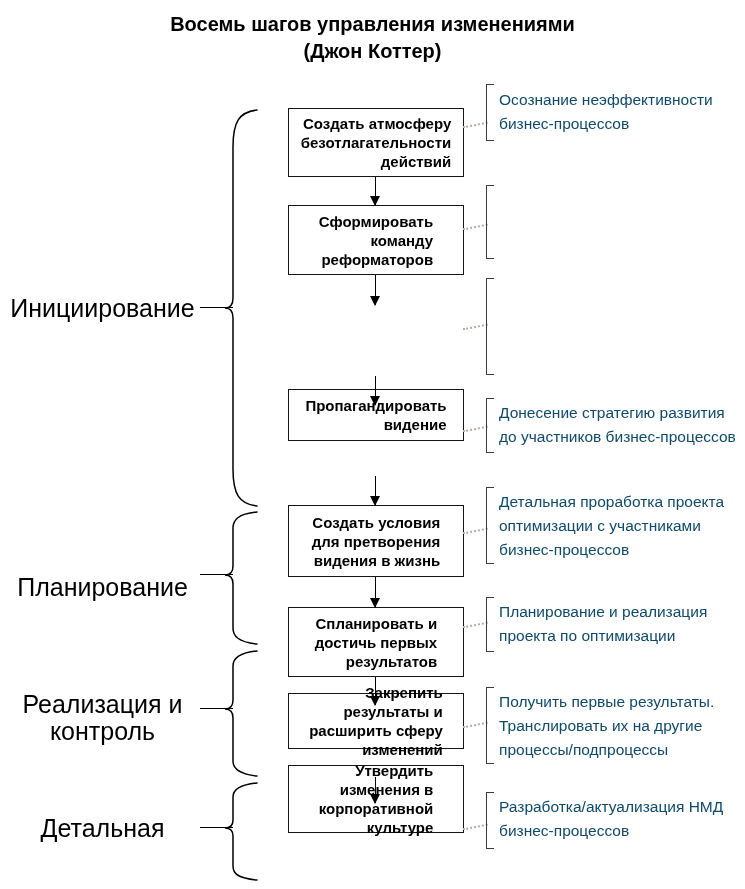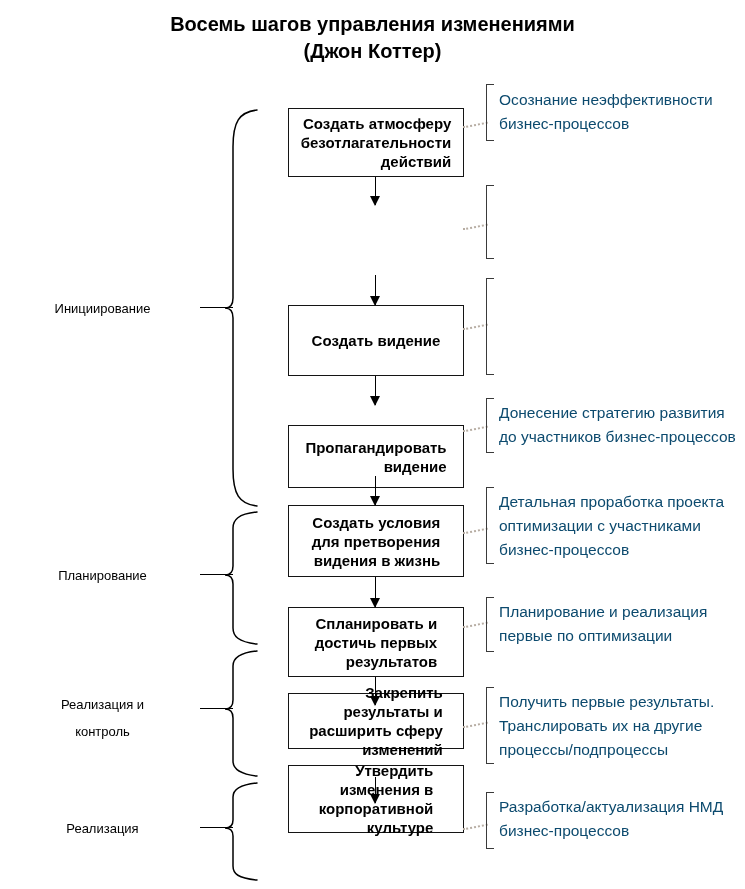--- a/index.html
+++ b/index.html
@@ -25,43 +25,43 @@
     border-left:1.6px solid #3a3a3a;border-top:1.6px solid #3a3a3a;border-bottom:1.6px solid #3a3a3a;
     box-sizing:border-box;
   }
   .arrow{position:absolute;left:375px;width:0;border-left:1.6px solid #000;}
   .arrow::after{
     content:"";position:absolute;bottom:-1px;left:-6.5px;width:0;height:0;
     border-left:5.5px solid transparent;border-right:5.5px solid transparent;border-top:10px solid #000;
   }
   .phase-label{
     position:absolute;left:0;width:205px;text-align:center;
-    font-size:13px;line-height:27px;white-space:pre-line;
+    font-size:25px;line-height:27px;white-space:pre-line;
   }
   .phase-line{position:absolute;left:200px;width:33px;height:0;border-top:1.7px solid #000;}
   .brace{position:absolute;left:224px;width:34px;overflow:visible;}
   .brace path{fill:none;stroke:#000;stroke-width:1.5;stroke-linecap:round;}
   .dotline{
     position:absolute;left:463px;width:25px;height:0;
     border-top:2px dotted #b7ada3;transform:rotate(-11deg);
   }
 </style>
 </head>
 <body>
 
 <div class="canvas">
 
   <div class="title">Восемь шагов управления изменениями
 (Джон Коттер)</div>
 
   <div class="phase-label" style="top:295px">Инициирование</div>
-  <div class="phase-label" style="top:562px">Планирование</div>
+  <div class="phase-label" style="top:574px">Планирование</div>
   <div class="phase-label" style="top:691px">Реализация и
 контроль</div>
-  <div class="phase-label" style="top:815px">Реализация</div>
+  <div class="phase-label" style="top:815px">Детальная</div>
 
   <div class="phase-line" style="top:307px"></div>
   <div class="phase-line" style="top:574px"></div>
   <div class="phase-line" style="top:708px"></div>
   <div class="phase-line" style="top:827px"></div>
 
   <svg class="brace" style="top:109px;height:398px" viewBox="0 0 34 398">
     <path d="M 33 1 C 15 3 9 13 9 38 L 9 189 Q 9 199 1 199 Q 9 199 9 209 L 9 360 C 9 385 15 395 33 397"></path>
   </svg>
   <svg class="brace" style="top:511px;height:134px" viewBox="0 0 34 134">
@@ -70,22 +70,24 @@
   <svg class="brace" style="top:650px;height:127px" viewBox="0 0 34 127">
     <path d="M 33 1 C 14 3 9 9 9 16 L 9 50 Q 9 59 1 59 Q 9 59 9 68 L 9 111 C 9 118 14 124 33 126"></path>
   </svg>
   <svg class="brace" style="top:782px;height:99px" viewBox="0 0 34 99">
     <path d="M 33 1 C 14 3 9 9 9 15 L 9 38 Q 9 46 1 46 Q 9 46 9 54 L 9 84 C 9 92 14 96 33 98"></path>
   </svg>
 
   <div class="box" style="top:108px;height:69px">Создать атмосферу
 безотлагательности
 действий</div>
-  <div class="box" style="top:305px;height:71px">Создать видение</div>
-  <div class="box" style="top:425px;height:63px">Пропагандировать
+  <div class="box" style="top:205px;height:70px">Сформировать
+команду
+реформаторов</div>
+  <div class="box" style="top:389px;height:52px">Пропагандировать
 видение</div>
   <div class="box" style="top:505px;height:72px">Создать условия
 для претворения
 видения в жизнь</div>
   <div class="box" style="top:607px;height:70px">Спланировать и
 достичь первых
 результатов</div>
   <div class="box" style="top:693px;height:56px">Закрепить
 результаты и
 расширить сферу
@@ -122,20 +124,20 @@
   <div class="bracket" style="top:792px;height:57px"></div>
 
   <div class="note" style="top:88px">Осознание неэффективности
 бизнес-процессов</div>
   <div class="note" style="top:401px">Донесение стратегию развития
 до участников бизнес-процессов</div>
   <div class="note" style="top:490px">Детальная проработка проекта
 оптимизации с участниками
 бизнес-процессов</div>
   <div class="note" style="top:600px">Планирование и реализация
-первые по оптимизации</div>
+проекта по оптимизации</div>
   <div class="note" style="top:690px">Получить первые результаты.
 Транслировать их на другие
 процессы/подпроцессы</div>
   <div class="note" style="top:795px">Разработка/актуализация НМД
 бизнес-процессов</div>
 
 </div>
 
 </body></html>

